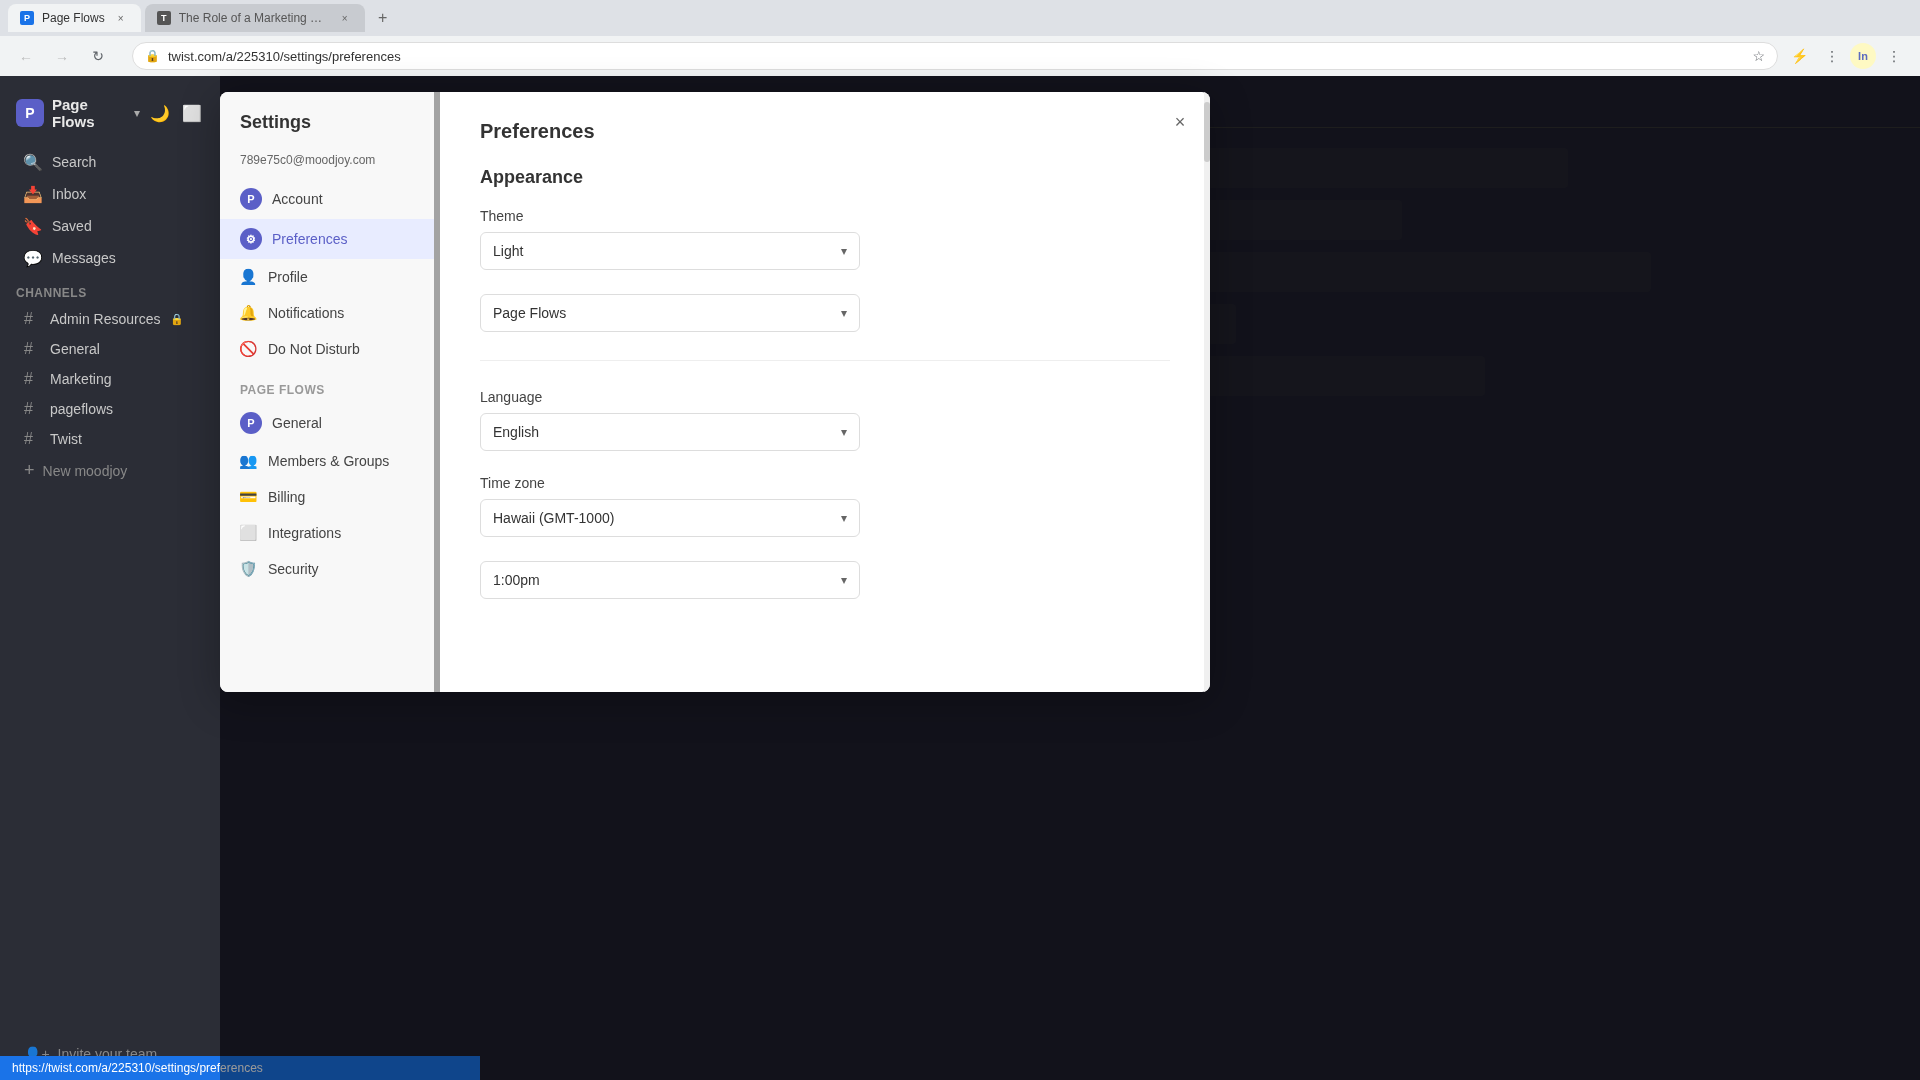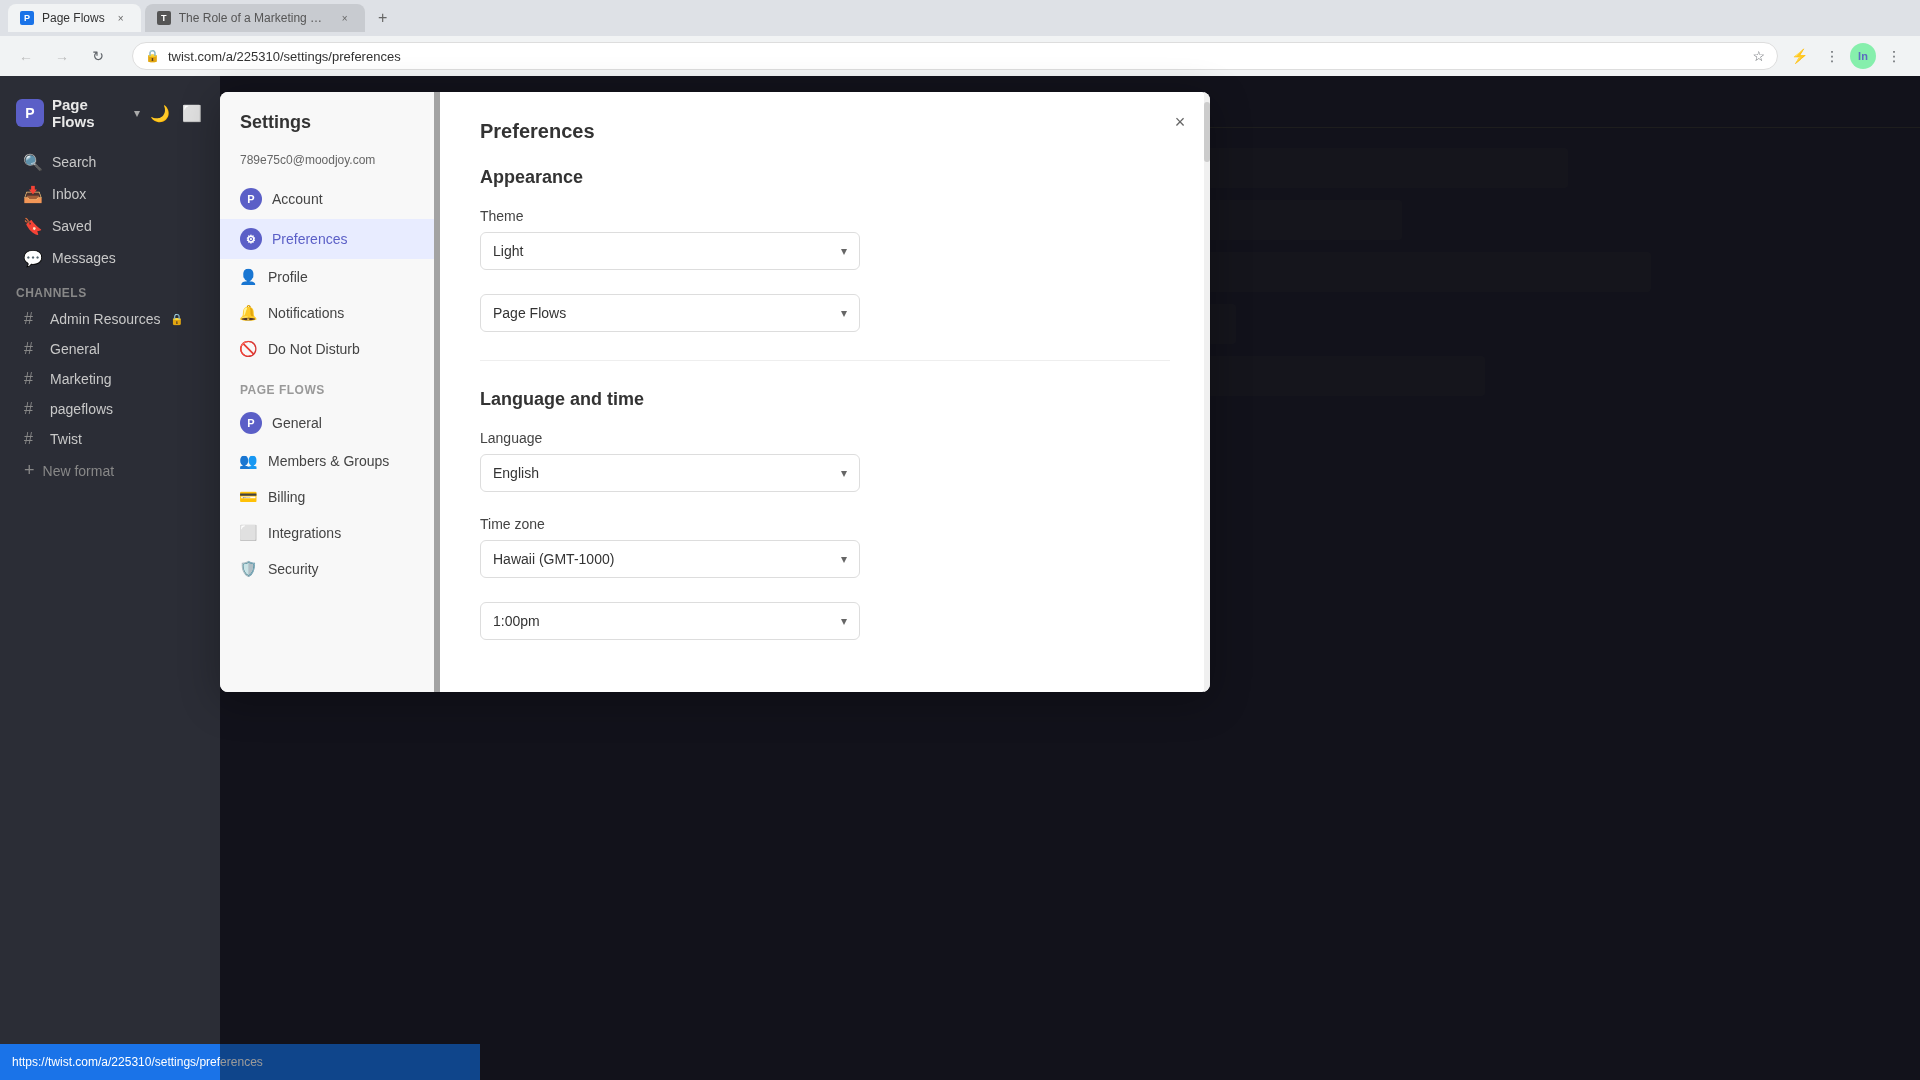--- a/index.html
+++ b/index.html
@@ -435,35 +435,35 @@
       border-radius: 3px;
       position: absolute;
       top: 10px;
     }
 
     
     .status-bar {
       position: fixed;
       bottom: 0;
       left: 0;
-      height: 36px;
+      height: 24px;
       background: #1a73e8;
       color: white;
       font-size: 12px;
       display: flex;
       align-items: center;
       padding: 0 12px;
       width: 480px;
     }
 
     
     .profile-circle {
       width: 26px; height: 26px;
       border-radius: 50%;
-      background: #86efac;
+      background: #fef9c3;
       display: flex; align-items: center; justify-content: center;
       font-size: 11px;
       color: #5c6bc0;
       font-weight: 600;
     }
 
     
     .nav-icon-circle {
       width: 22px; height: 22px;
       border-radius: 50%;
@@ -566,21 +566,21 @@
       <span class="channel-hash">#</span>
       <span class="channel-label">pageflows</span>
     </div>
     <div class="channel-item">
       <span class="channel-hash">#</span>
       <span class="channel-label">Twist</span>
     </div>
 
     <div class="new-channel-btn">
       <span style="font-size:18px;">+</span>
-      <span>New format</span>
+      <span>New moodjoy</span>
     </div>
 
     <div style="margin-top: auto; padding-top: 20px;">
       <div class="invite-btn">
         <span>👤+</span>
         <span>Invite your team</span>
       </div>
     </div>
   </div>
 
@@ -670,21 +670,20 @@
 
     <div class="settings-field">
       <div class="settings-select">
         <span>Page Flows</span>
         <span class="settings-select-chevron">▾</span>
       </div>
     </div>
 
     <hr class="settings-divider">
 
-    <h2 class="settings-section-title">Language and time</h2>
 
     <div class="settings-field">
       <div class="settings-field-label">Language</div>
       <div class="settings-select">
         <span>English</span>
         <span class="settings-select-chevron">▾</span>
       </div>
     </div>
 
     <div class="settings-field">

